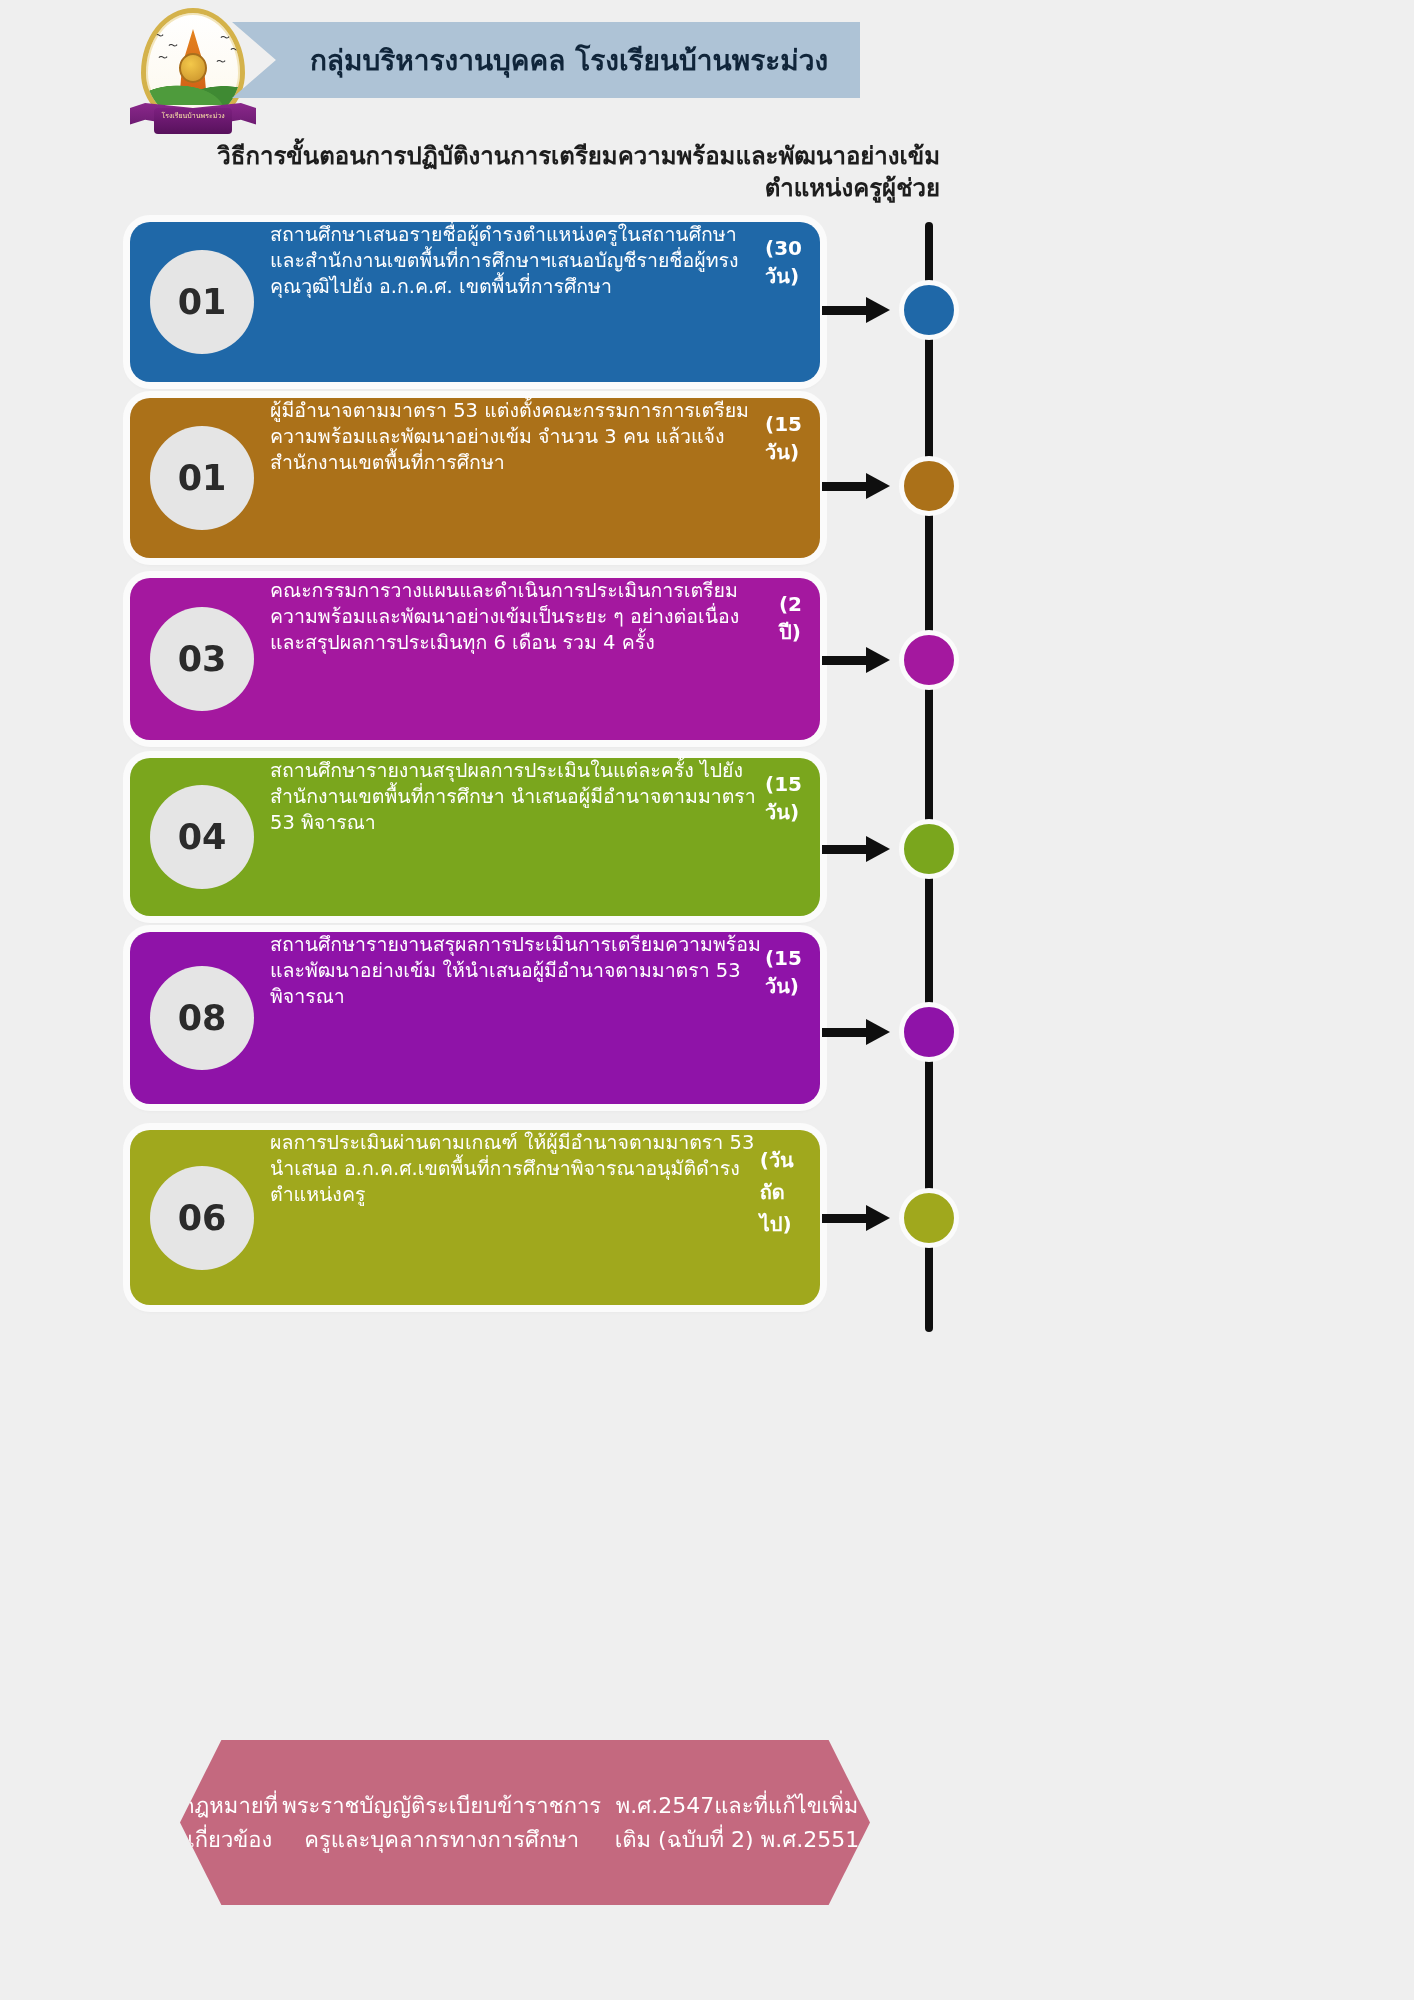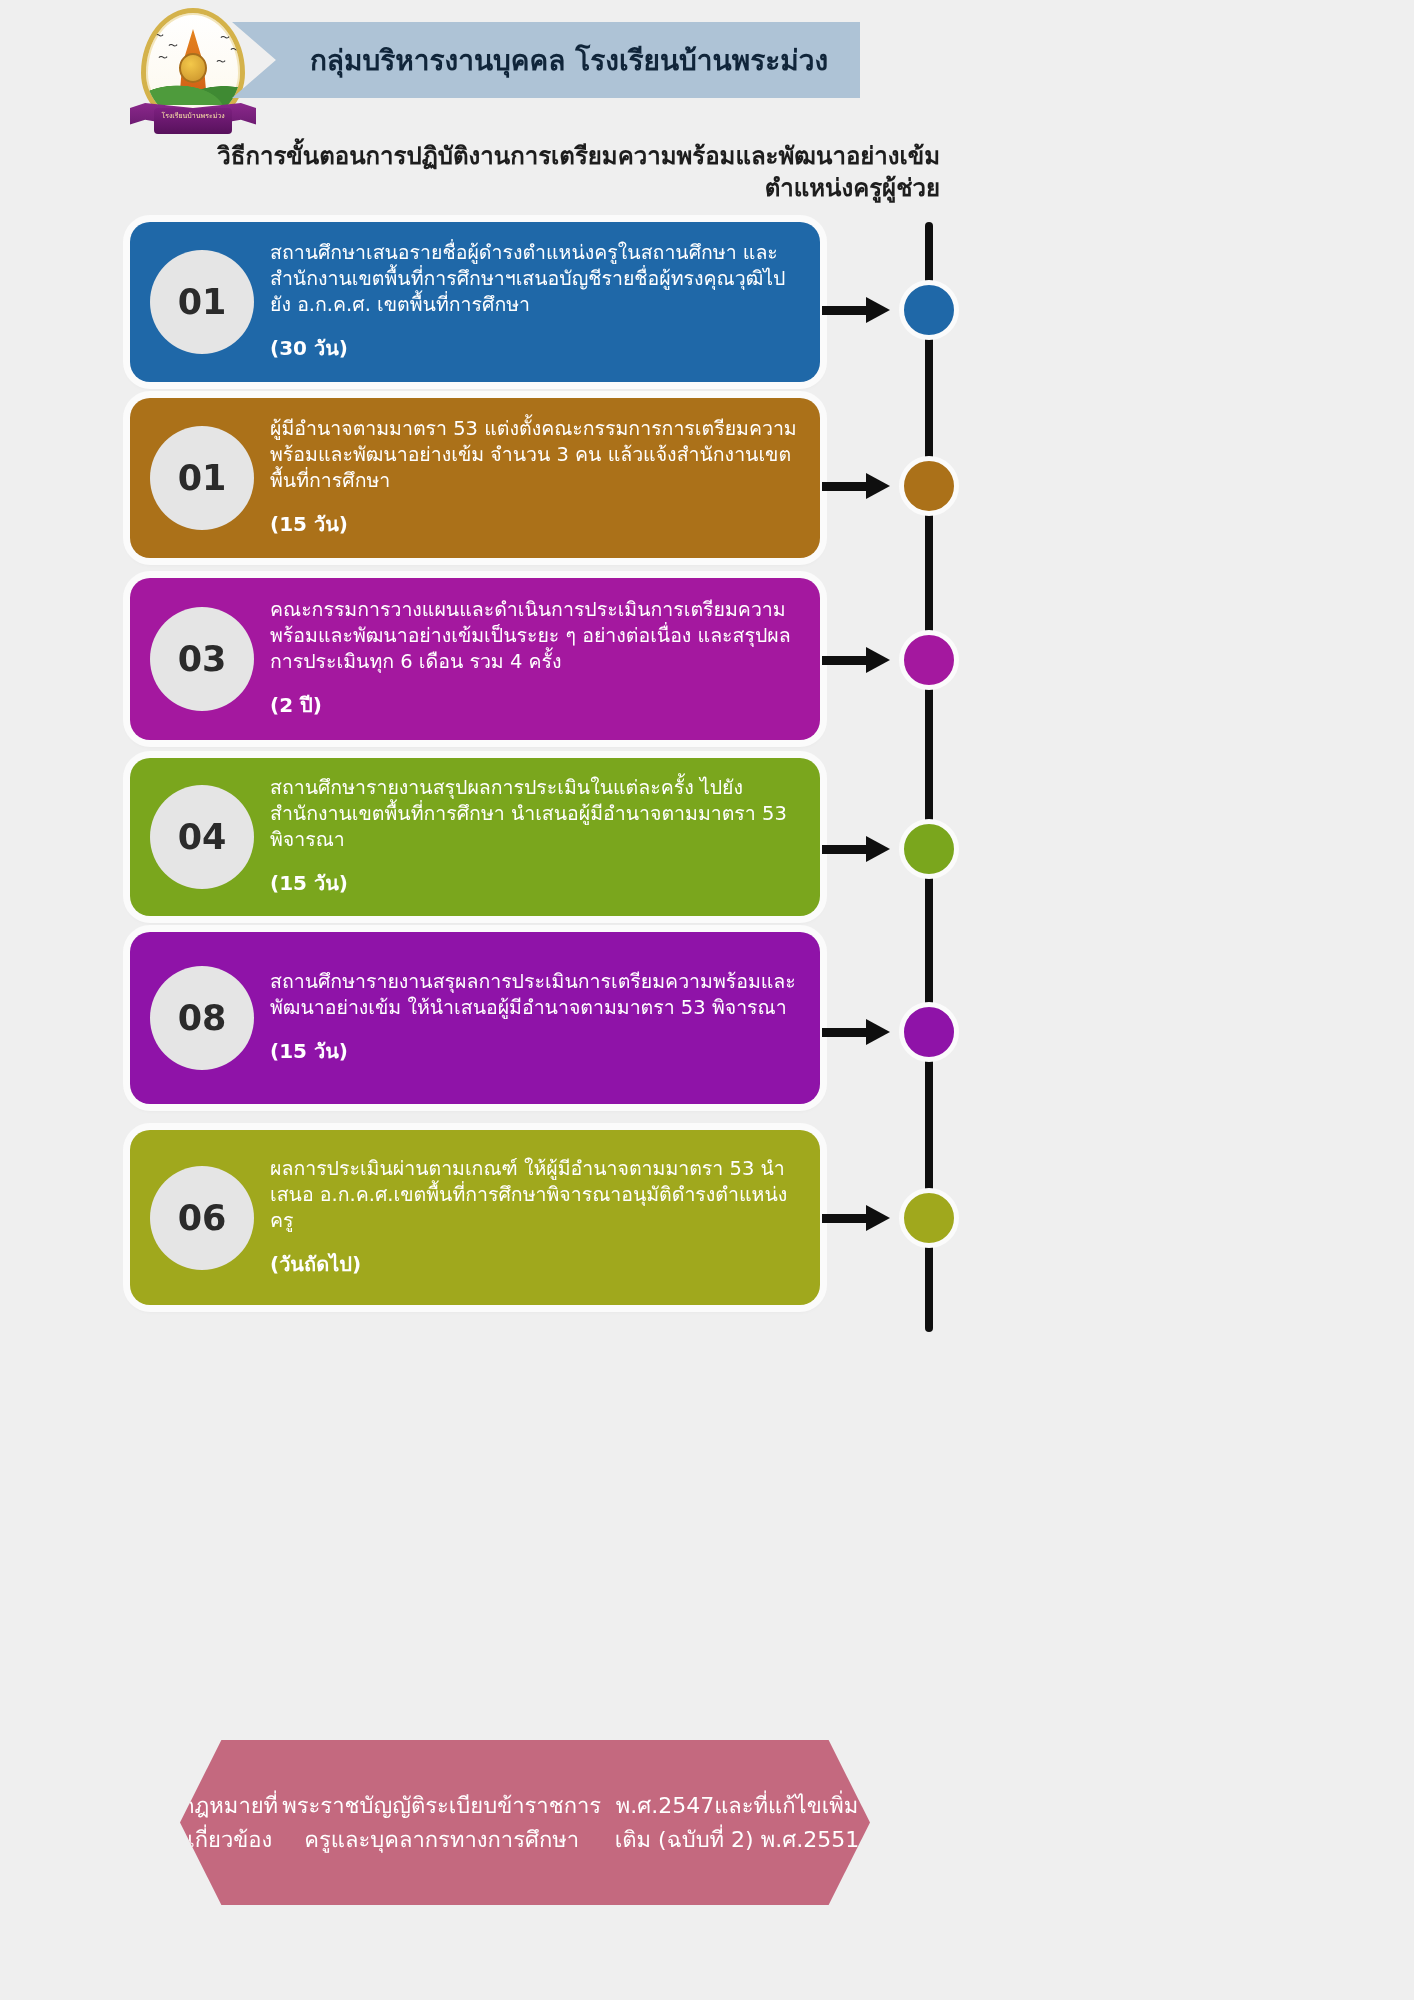--- a/index.html
+++ b/index.html
@@ -94,21 +94,21 @@
   }
   .badge-num{
     position:absolute; left:20px; top:50%; transform:translateY(-50%);
     width:104px; height:104px; border-radius:50%;
     background:#e5e5e5;
     display:flex; align-items:center; justify-content:center;
     color:#2b2b2b; font-size:35px; font-weight:bold;
   }
   .card-body{
     position:absolute; left:140px; right:18px; top:0; bottom:0;
-    display:flex; flex-direction:column; justify-content:center;
+    display:flex; flex-direction:row; justify-content:center;
   }
   .card-text{
     color:#ffffff; font-size:19.5px; line-height:26px; font-weight:500;
   }
   .card-duration{
     margin-top:14px; text-align:left;
     color:#ffffff; font-size:20px; font-weight:bold;
   }
 
   .dot{

